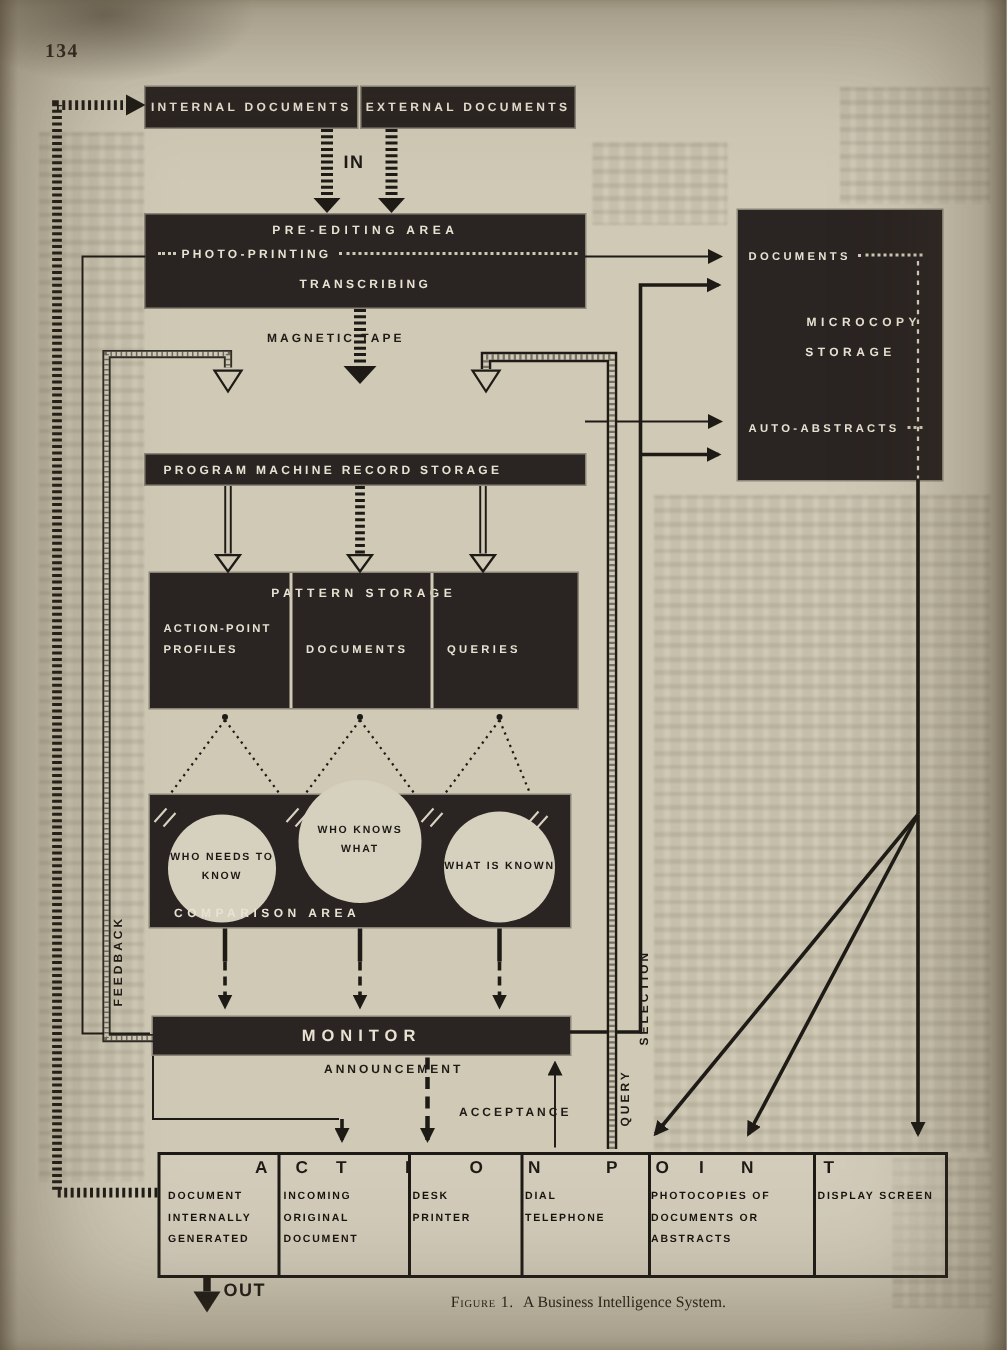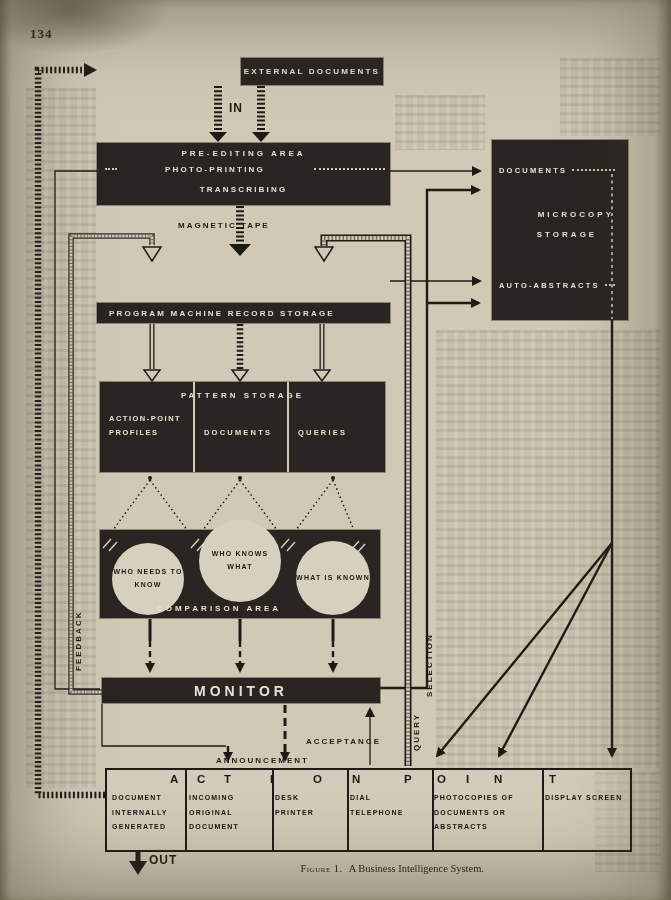--- a/index.html
+++ b/index.html
@@ -37,40 +37,40 @@
     box-shadow:0 0 0 1px rgba(40,34,30,.4);}
   .dtxt{font-weight:700;letter-spacing:2.2px;font-size:8px;white-space:nowrap;}
   .trail{flex:1 1 auto;border-bottom:2px dotted #cfc9b6;margin:0 3px 2px 5px;min-width:8px;}
   .lead{flex:0 0 12px;border-bottom:2px dotted #cfc9b6;margin:0 4px 2px 0;}
   .hrow{display:flex;align-items:center;}
 
   #box-internal{left:97px;top:58px;width:141px;height:27px;display:flex;align-items:center;justify-content:center;}
   #box-external{left:241px;top:58px;width:142px;height:27px;display:flex;align-items:center;justify-content:center;}
   #box-preedit{left:97px;top:143px;width:293px;height:62px;}
   #preedit-title{position:absolute;left:0;right:0;top:6px;text-align:center;letter-spacing:3px;}
-  #preedit-photo{position:absolute;left:8px;right:2px;top:22px;gap:44px;}
+  #preedit-photo{position:absolute;left:8px;right:2px;top:22px;}
   #preedit-trans{position:absolute;left:0;right:0;top:42px;text-align:center;}
   #box-autoenc{left:97px;top:262px;width:293px;height:38px;display:flex;align-items:center;padding:0 4px 0 12px;box-sizing:border-box;}
   #box-progstore{left:97px;top:303px;width:293px;height:20px;display:flex;align-items:center;padding-left:12px;box-sizing:border-box;}
   #box-pattern{left:100px;top:382px;width:285px;height:90px;}
   #pattern-title{position:absolute;left:0;right:0;top:9px;text-align:center;letter-spacing:3px;}
   #pattern-c1{position:absolute;left:9px;top:30px;width:76px;font-size:7.5px;font-weight:700;letter-spacing:1.5px;line-height:1.9;}
   #pattern-c2{position:absolute;left:104px;top:46px;font-size:7.5px;}
   #pattern-c3{position:absolute;left:198px;top:46px;font-size:7.5px;}
   .vsep{position:absolute;top:0;bottom:0;width:2px;background:var(--paper);}
   #box-compare{left:100px;top:530px;width:280px;height:88px;}
   .circle{position:absolute;border-radius:50%;background:#d6d0be;color:#1c1915;
     display:flex;align-items:center;justify-content:center;text-align:center;
     font-weight:700;font-size:7px;letter-spacing:1.2px;line-height:1.8;}
   #circ1{left:12px;top:13px;width:72px;height:72px;}
   #circ2{left:99px;top:-10px;width:82px;height:82px;}
   #circ3{left:196px;top:11px;width:74px;height:74px;}
-  #compare-title{position:absolute;left:16px;right:58px;bottom:5px;text-align:center;letter-spacing:3px;}
+  #compare-title{position:absolute;left:16px;right:58px;bottom:5px;text-align:left;letter-spacing:3px;}
   #box-monitor{left:102px;top:678px;width:278px;height:25px;display:flex;align-items:center;justify-content:center;}
-  #box-monitor .dtxt{letter-spacing:4px;font-size:14px;}
+  #box-monitor .dtxt{letter-spacing:4px;font-size:11px;}
   #box-micro{left:492px;top:140px;width:136px;height:180px;}
   #micro-doc{position:absolute;left:7px;right:10px;top:26px;font-size:7.5px;}
   #micro-l1{position:absolute;left:0;right:14px;top:70px;text-align:right;letter-spacing:3px;}
   #micro-l2{position:absolute;left:14px;right:0;top:90px;text-align:center;letter-spacing:3px;}
   #micro-abs{position:absolute;left:7px;right:10px;top:141px;font-size:7.5px;}
 
   
   #action-row{position:absolute;left:105px;top:768px;width:527px;height:84px;
     border:2px solid var(--ink);box-sizing:border-box;background:rgba(215,209,193,.45);z-index:2;}
   .apdiv{position:absolute;top:0;bottom:0;width:2px;background:var(--ink);}
@@ -86,21 +86,21 @@
   #apc3{left:168px;width:66px;}
   #apc4{left:243px;width:76px;}
   #apc5{left:327px;width:104px;}
   #apc6{left:438px;width:84px;}
 
   
   .flabel{position:absolute;font:700 8px "Liberation Sans",sans-serif;color:var(--ink);
     letter-spacing:2px;white-space:nowrap;z-index:4;}
   #lbl-in{left:229px;top:101px;font-size:12px;letter-spacing:1px;}
   #lbl-tape{left:178px;top:221px;}
-  #lbl-ann{left:216px;top:708px;margin-top:48px;}
+  #lbl-ann{left:216px;top:708px;}
   #lbl-acc{left:306px;top:737px;}
   #lbl-out{left:149px;top:853px;font-size:12px;letter-spacing:1px;}
   .vlabel{position:absolute;writing-mode:vertical-rl;transform:rotate(180deg);
     font:700 8px "Liberation Sans",sans-serif;color:var(--ink);letter-spacing:2px;z-index:4;}
   #lbl-feedback{left:74px;top:595px;height:76px;}
   #lbl-query{left:412px;top:697px;height:54px;}
   #lbl-selection{left:425px;top:617px;height:80px;}
 
   
   #caption{position:absolute;left:154px;top:863px;width:330px;text-align:right;
@@ -135,20 +135,23 @@
 <div id="page">
 
   <div class="ghost" style="left:26px;top:88px;width:70px;height:700px;"></div>
   <div class="ghost" style="left:436px;top:330px;width:224px;height:438px;"></div>
   <div class="ghost" style="left:560px;top:58px;width:100px;height:78px;"></div>
   <div class="ghost" style="left:395px;top:95px;width:90px;height:55px;"></div>
   <div class="ghost" style="left:595px;top:772px;width:66px;height:100px;"></div>
 
   <div class="pageno">134</div>
 
+  <div class="dbox" id="box-internal">
+    <span class="dtxt">INTERNAL DOCUMENTS</span>
+  </div>
   <div class="dbox" id="box-external">
     <span class="dtxt">EXTERNAL DOCUMENTS</span>
   </div>
 
   <div class="dbox" id="box-preedit">
     <div class="dtxt" id="preedit-title">PRE-EDITING AREA</div>
     <div class="hrow" id="preedit-photo">
       <span class="lead"></span>
       <span class="dtxt">PHOTO-PRINTING</span>
       <span class="trail"></span>

